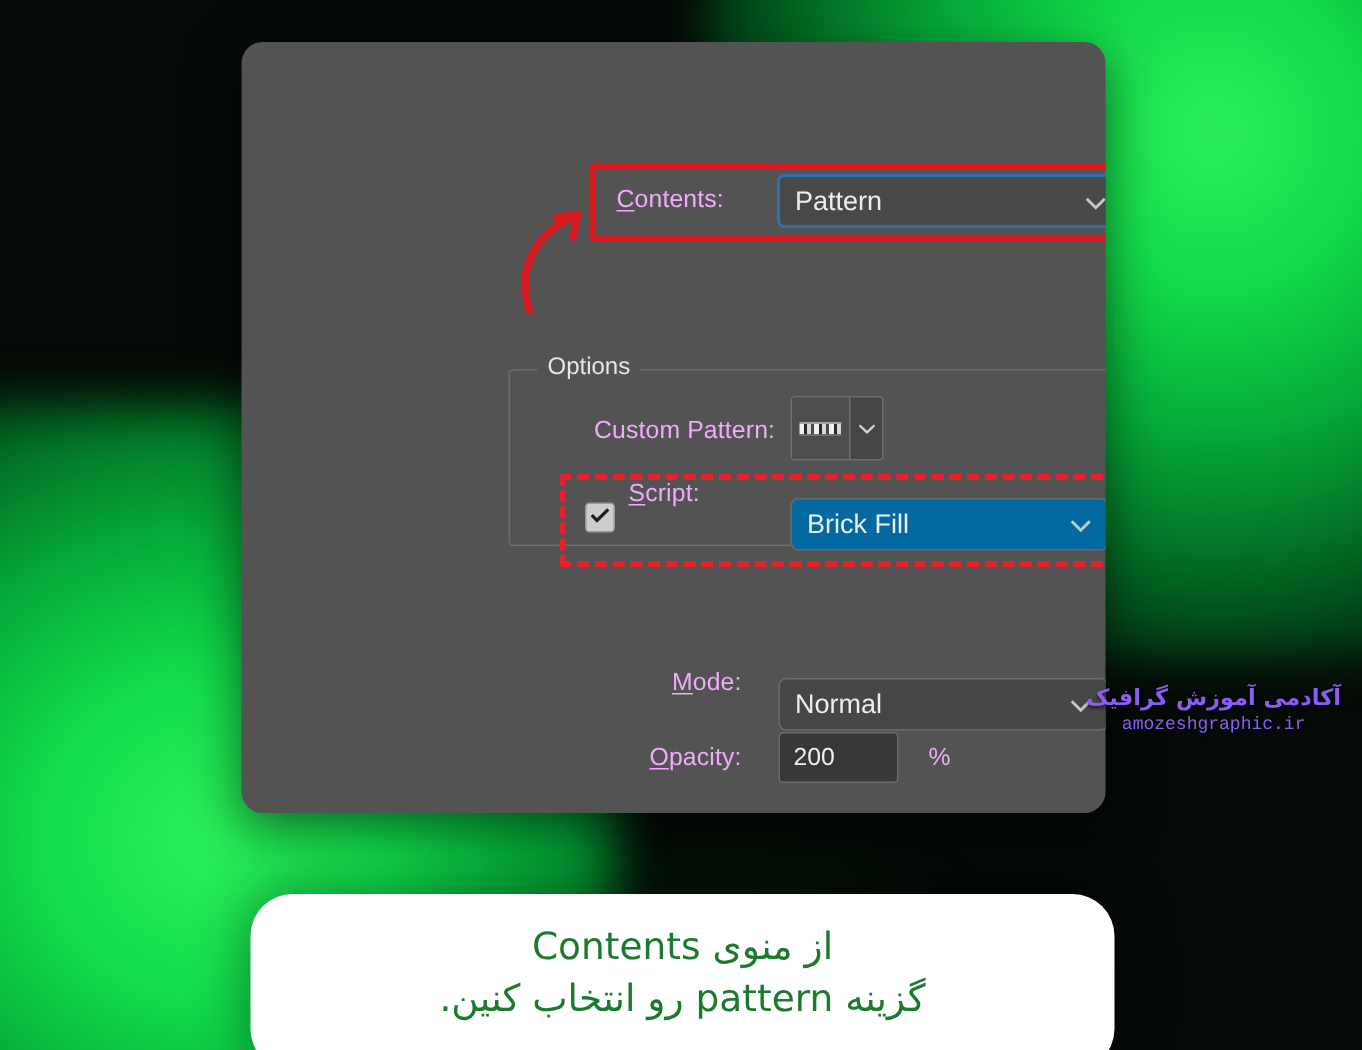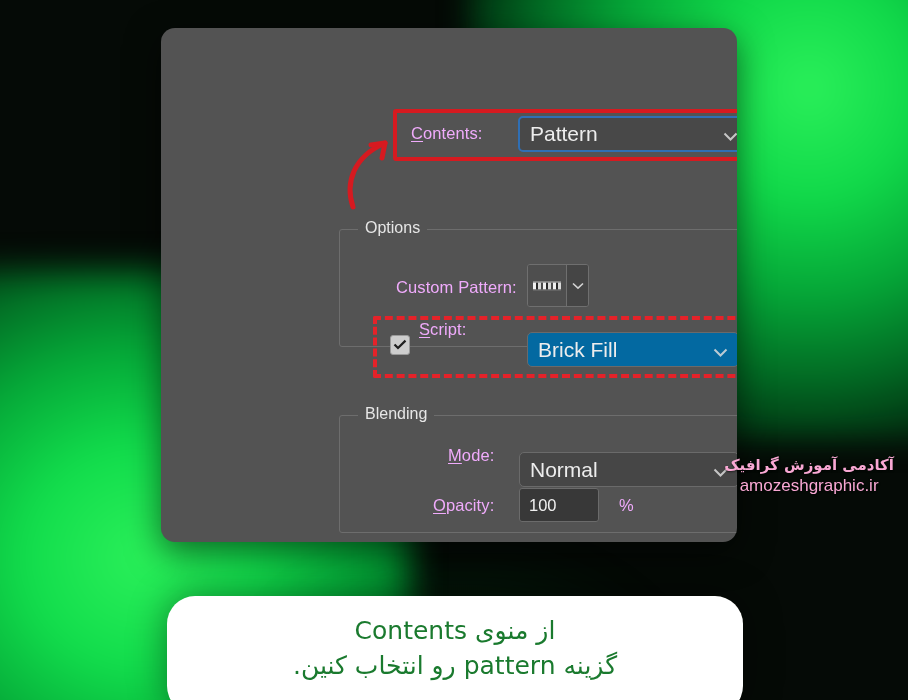--- a/index.html
+++ b/index.html
@@ -119,21 +119,21 @@
   .ps-select {
     position: absolute;
     background: #4a4a4a;
     border: 1px solid #6a6a6a;
     border-radius: 5px;
     display: flex;
     align-items: center;
     padding: 0 10px;
     cursor: pointer;
     color: #ededed;
-    font-size: 21px;
+    font-size: 18px;
   }
   .ps-select .chev {
     margin-left: auto;
     opacity: 0.85;
   }
 
   
   #contents-label { position: absolute; left: 250px; top: 96px; }
   #contents-select {
     left: 357px; top: 88px; width: 232px; height: 36px;
@@ -150,21 +150,21 @@
   .group-title {
     position: absolute;
     top: -11px;
     left: 18px;
     padding: 0 7px;
     background: #535353;
     font-size: 16px;
     color: #e6e6e6;
   }
 
-  #options-group { left: 178px; top: 201px; width: 420px; height: 118px; padding-left: 48px; }
+  #options-group { left: 178px; top: 218px; width: 420px; height: 118px; padding-left: 48px; }
   #blending-group { left: 178px; top: 387px; width: 420px; height: 118px; }
 
   #custom-pattern-label { position: absolute; left: 195px; top: 250px; margin-left: 40px; }
   #pattern-swatch-box {
     position: absolute;
     left: 366px; top: 236px;
     width: 62px; height: 43px;
     display: flex;
     background: #4e4e4e;
     border: 1px solid #6f6f6f;
@@ -238,34 +238,35 @@
     cursor: text;
   }
   #percent-sign { position: absolute; left: 458px; top: 468px; }
 
   
   #watermark {
     position: absolute;
     right: 14px;
     top: 455px;
     text-align: center;
-    color: #f9a8d4;
+    color: #8b5cf6;
     pointer-events: none;
     line-height: 1.35;
   }
   #watermark-fa {
     font-size: 15px;
     font-weight: bold;
     direction: rtl;
     font-family: "DejaVu Sans", sans-serif;
     text-shadow: 0 1px 2px rgba(0,0,0,0.6);
   }
   #watermark-en {
-    font-size: 17px;
+    font-size: 12px;
     text-shadow: 0 1px 2px rgba(0,0,0,0.6);
+    font-family: Liberation Mono, monospace;
   }
 
   
   #contents-annotation {
     position: absolute;
     left: 232px; top: 81px;
     width: 379px; height: 52px;
     border: 4px solid #d61a20;
     border-radius: 3px;
     pointer-events: none;
@@ -365,41 +366,38 @@
       </div>
       <div class="ps-select" id="script-select">
         <span>Brick Fill</span>
         <span class="chev">
           <svg width="15" height="9" viewBox="0 0 15 9">
               <path d="M1.5 1.5 L7.5 7.5 L13.5 1.5" stroke="#dcdcdc" stroke-width="2" fill="none"></path>
             </svg>
         </span>
       </div>
 
-      <div class="group" id="blending-group">
-        <div class="group-title">Blending</div>
-      </div>
 
       <div class="lbl" id="mode-label">
         <span class="u">M</span>ode:
       </div>
       <div class="ps-select" id="mode-select">
         <span>Normal</span>
         <span class="chev">
           <svg width="15" height="9" viewBox="0 0 15 9">
               <path d="M1.5 1.5 L7.5 7.5 L13.5 1.5" stroke="#dcdcdc" stroke-width="2" fill="none"></path>
             </svg>
         </span>
       </div>
 
       <div class="lbl" id="opacity-label">
         <span class="u">O</span>pacity:
       </div>
       <div id="opacity-input">
-        <span>100</span>
+        <span>200</span>
       </div>
       <div class="lbl" id="percent-sign">%</div>
 
       <div id="contents-annotation"></div>
       <div id="script-annotation"></div>
       <svg id="contents-arrow" viewBox="0 0 60 80">
         <path d="M12 76 C 4 52, 12 26, 44 12" stroke="#d61a20" stroke-width="5" fill="none" stroke-linecap="round"></path>
         <path d="M44 12 L 30 14 M44 12 L 41 27" stroke="#d61a20" stroke-width="5" fill="none" stroke-linecap="round"></path>
       </svg>
 

